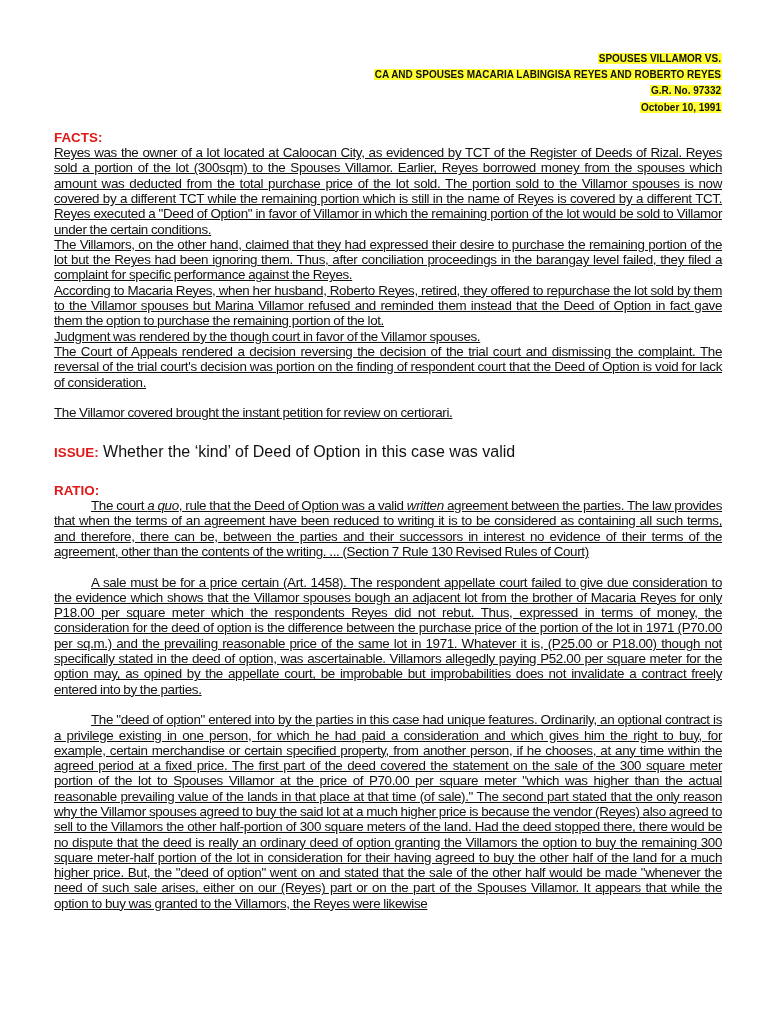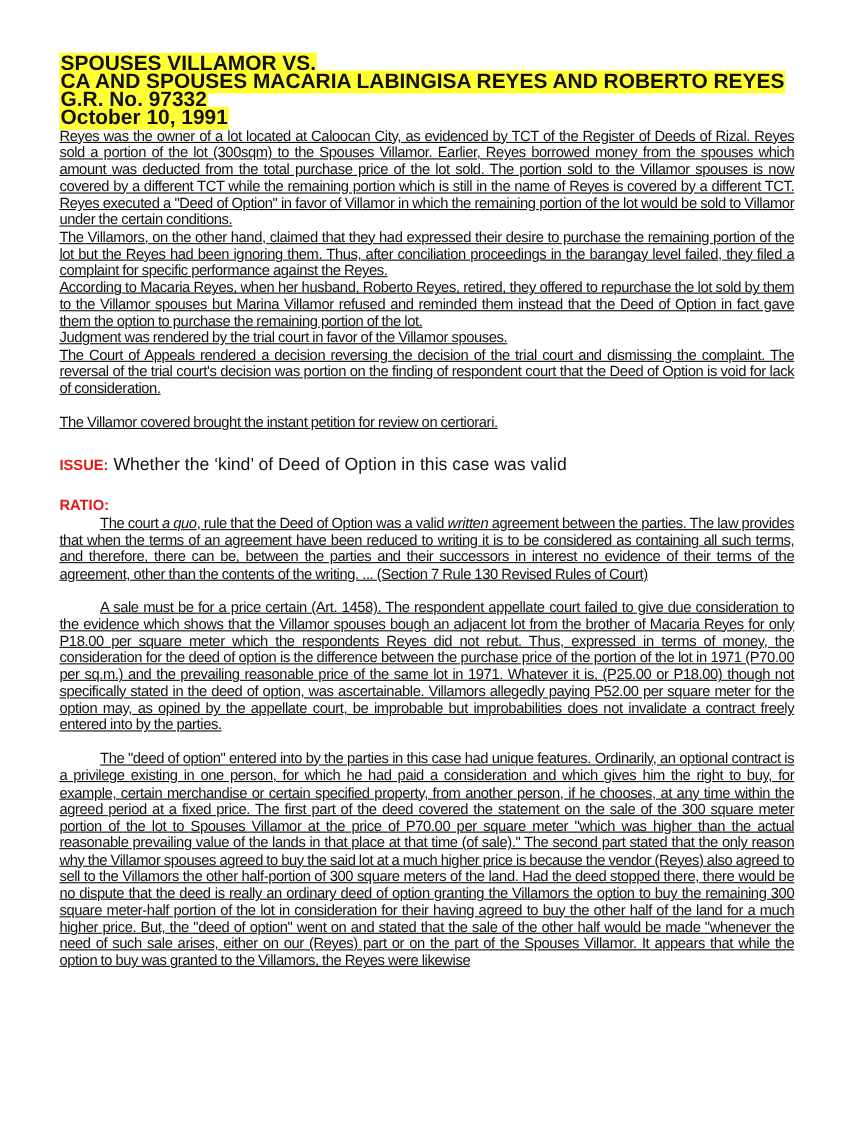--- a/index.html
+++ b/index.html
@@ -2,21 +2,21 @@
 <html><head>
 <meta charset="utf-8">
 <style>
   html, body { margin: 0; padding: 0; background: #ffffff; }
   body { width: 768px; height: 1024px; overflow: hidden; position: relative; }
   .page {
     position: absolute; left: 54px; top: 51px; width: 668px;
     font-family: "Liberation Sans", sans-serif;
     font-size: 13.4px; line-height: 15.3px; color: #111111;
   }
-  .title-block { text-align: left; font-weight: bold; font-size: 19px; line-height: 16.2px; }
+  .title-block { text-align: right; font-weight: bold; font-size: 10px; line-height: 16.2px; }
   .title-block .hl { background: #ffff33; padding: 0 1px; }
   .head { color: #e01818; font-weight: bold; }
   .facts-head { margin-top: 14px; }
   .txt { text-align: justify; letter-spacing: -0.35px; word-spacing: -0.3px; text-decoration: underline; }
   p { margin: 0; }
   .gap { height: 15.3px; }
   .indent { text-indent: 37px; }
   .issue-line { margin-top: 24px; }
   .issue-text { font-size: 16px; letter-spacing: 0; }
   .ratio-head { margin-top: 22px; }
@@ -25,25 +25,26 @@
 <body>
 
 <div class="page">
   <div class="title-block">
     <div><span class="hl">SPOUSES VILLAMOR VS.</span></div>
     <div><span class="hl">CA AND SPOUSES MACARIA LABINGISA REYES AND ROBERTO REYES</span></div>
     <div><span class="hl">G.R. No. 97332</span></div>
     <div><span class="hl">October 10, 1991</span></div>
   </div>
 
+  <div class="head facts-head">FACTS:</div>
   <div class="txt">
     <p>Reyes was the owner of a lot located at Caloocan City, as evidenced by TCT of the Register of Deeds of Rizal. Reyes sold a portion of the lot (300sqm) to the Spouses Villamor. Earlier, Reyes borrowed money from the spouses which amount was deducted from the total purchase price of the lot sold. The portion sold to the Villamor spouses is now covered by  a different TCT while the remaining portion which is still in the name of Reyes is covered by a different TCT. Reyes executed a "Deed of Option" in favor of Villamor in which the remaining portion of the lot would be sold to Villamor under the certain conditions.</p>
     <p>The Villamors, on the other hand, claimed that they had expressed their desire to purchase the remaining portion of the lot but the Reyes had been ignoring them. Thus, after conciliation proceedings in the barangay level failed, they filed a complaint for specific performance against the Reyes.</p>
     <p>According to Macaria Reyes, when her husband, Roberto Reyes, retired, they offered to repurchase the lot sold by them to the Villamor spouses but Marina Villamor refused and reminded them instead that the Deed of Option in fact gave them the option to purchase the remaining portion of the lot.</p>
-    <p>Judgment was rendered by the trial court in favor of the Villamor spouses.</p>
+    <p>Judgment was rendered by the though court in favor of the Villamor spouses.</p>
     <p>The Court of Appeals rendered a decision reversing the decision of the trial court and dismissing the complaint. The reversal of the trial court's decision was portion on the finding of respondent court that the Deed of Option is void for lack of consideration.</p>
     <div class="gap"></div>
     <p>The Villamor covered brought the instant petition for review on certiorari.</p>
   </div>
 
   <div class="issue-line">
     <span class="head">ISSUE:</span><span class="issue-text"> Whether the ‘kind’ of Deed of Option in this case was valid</span>
   </div>
 
   <div class="head ratio-head">RATIO:</div>

